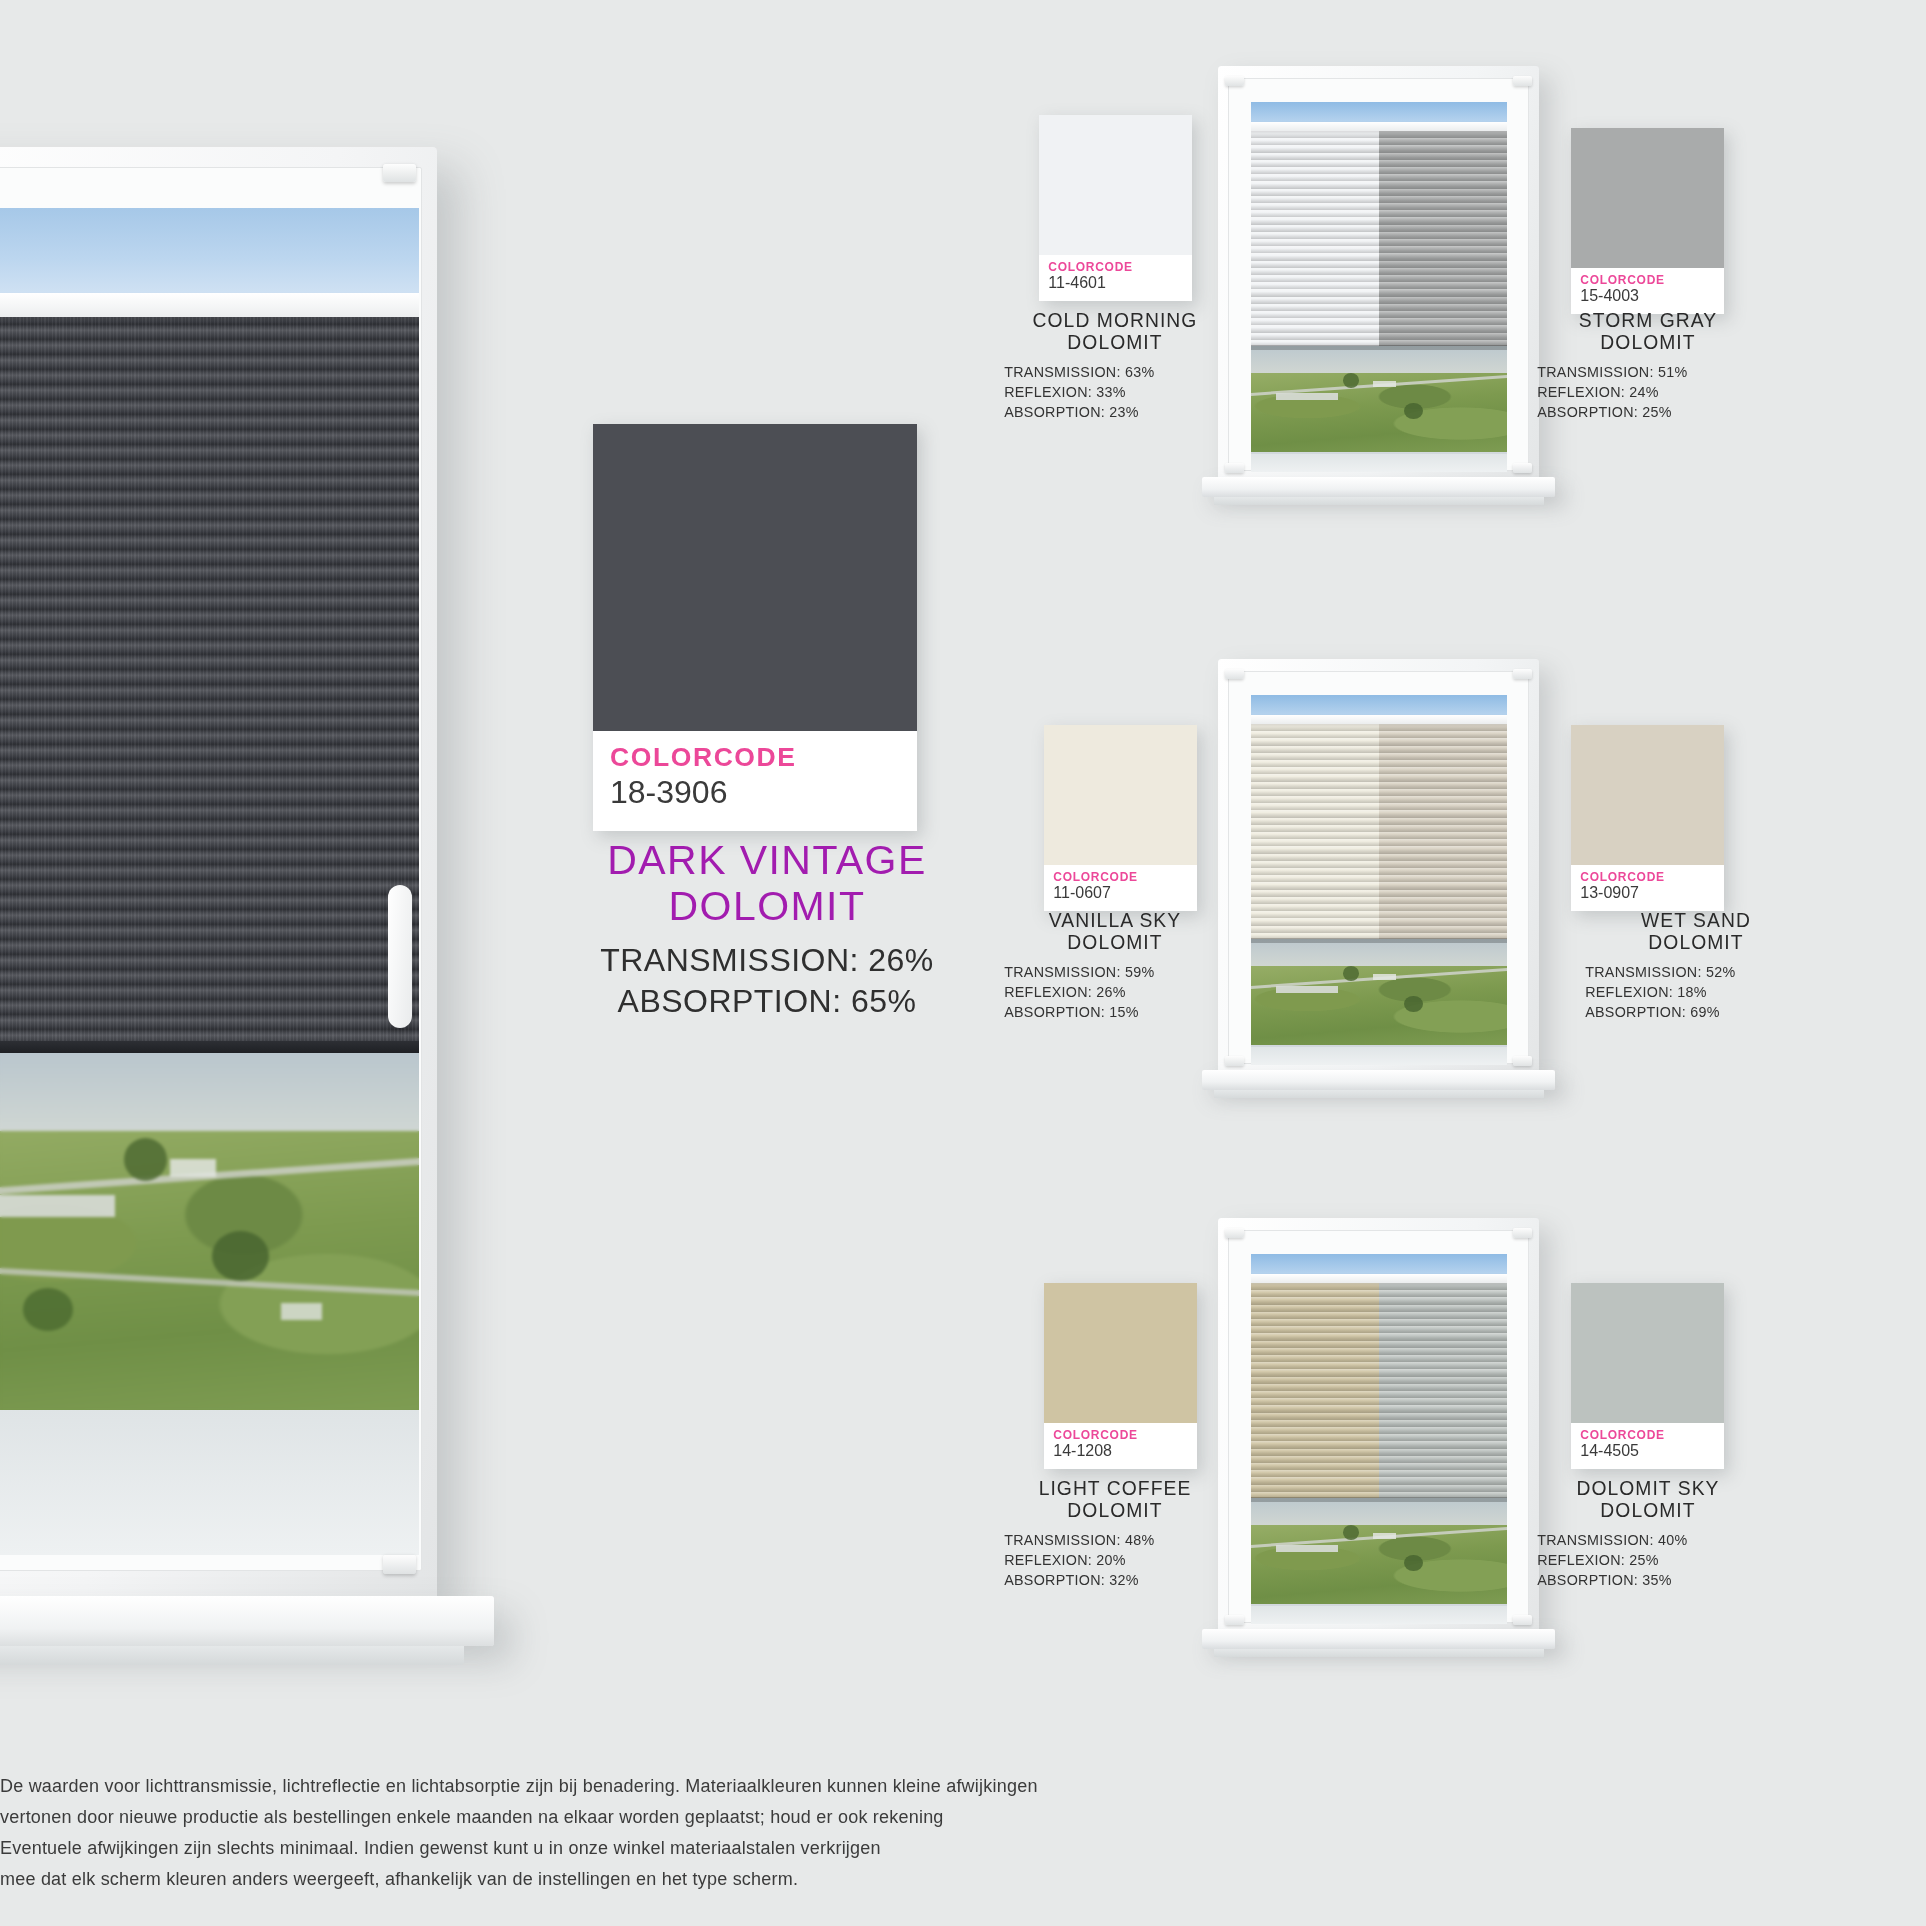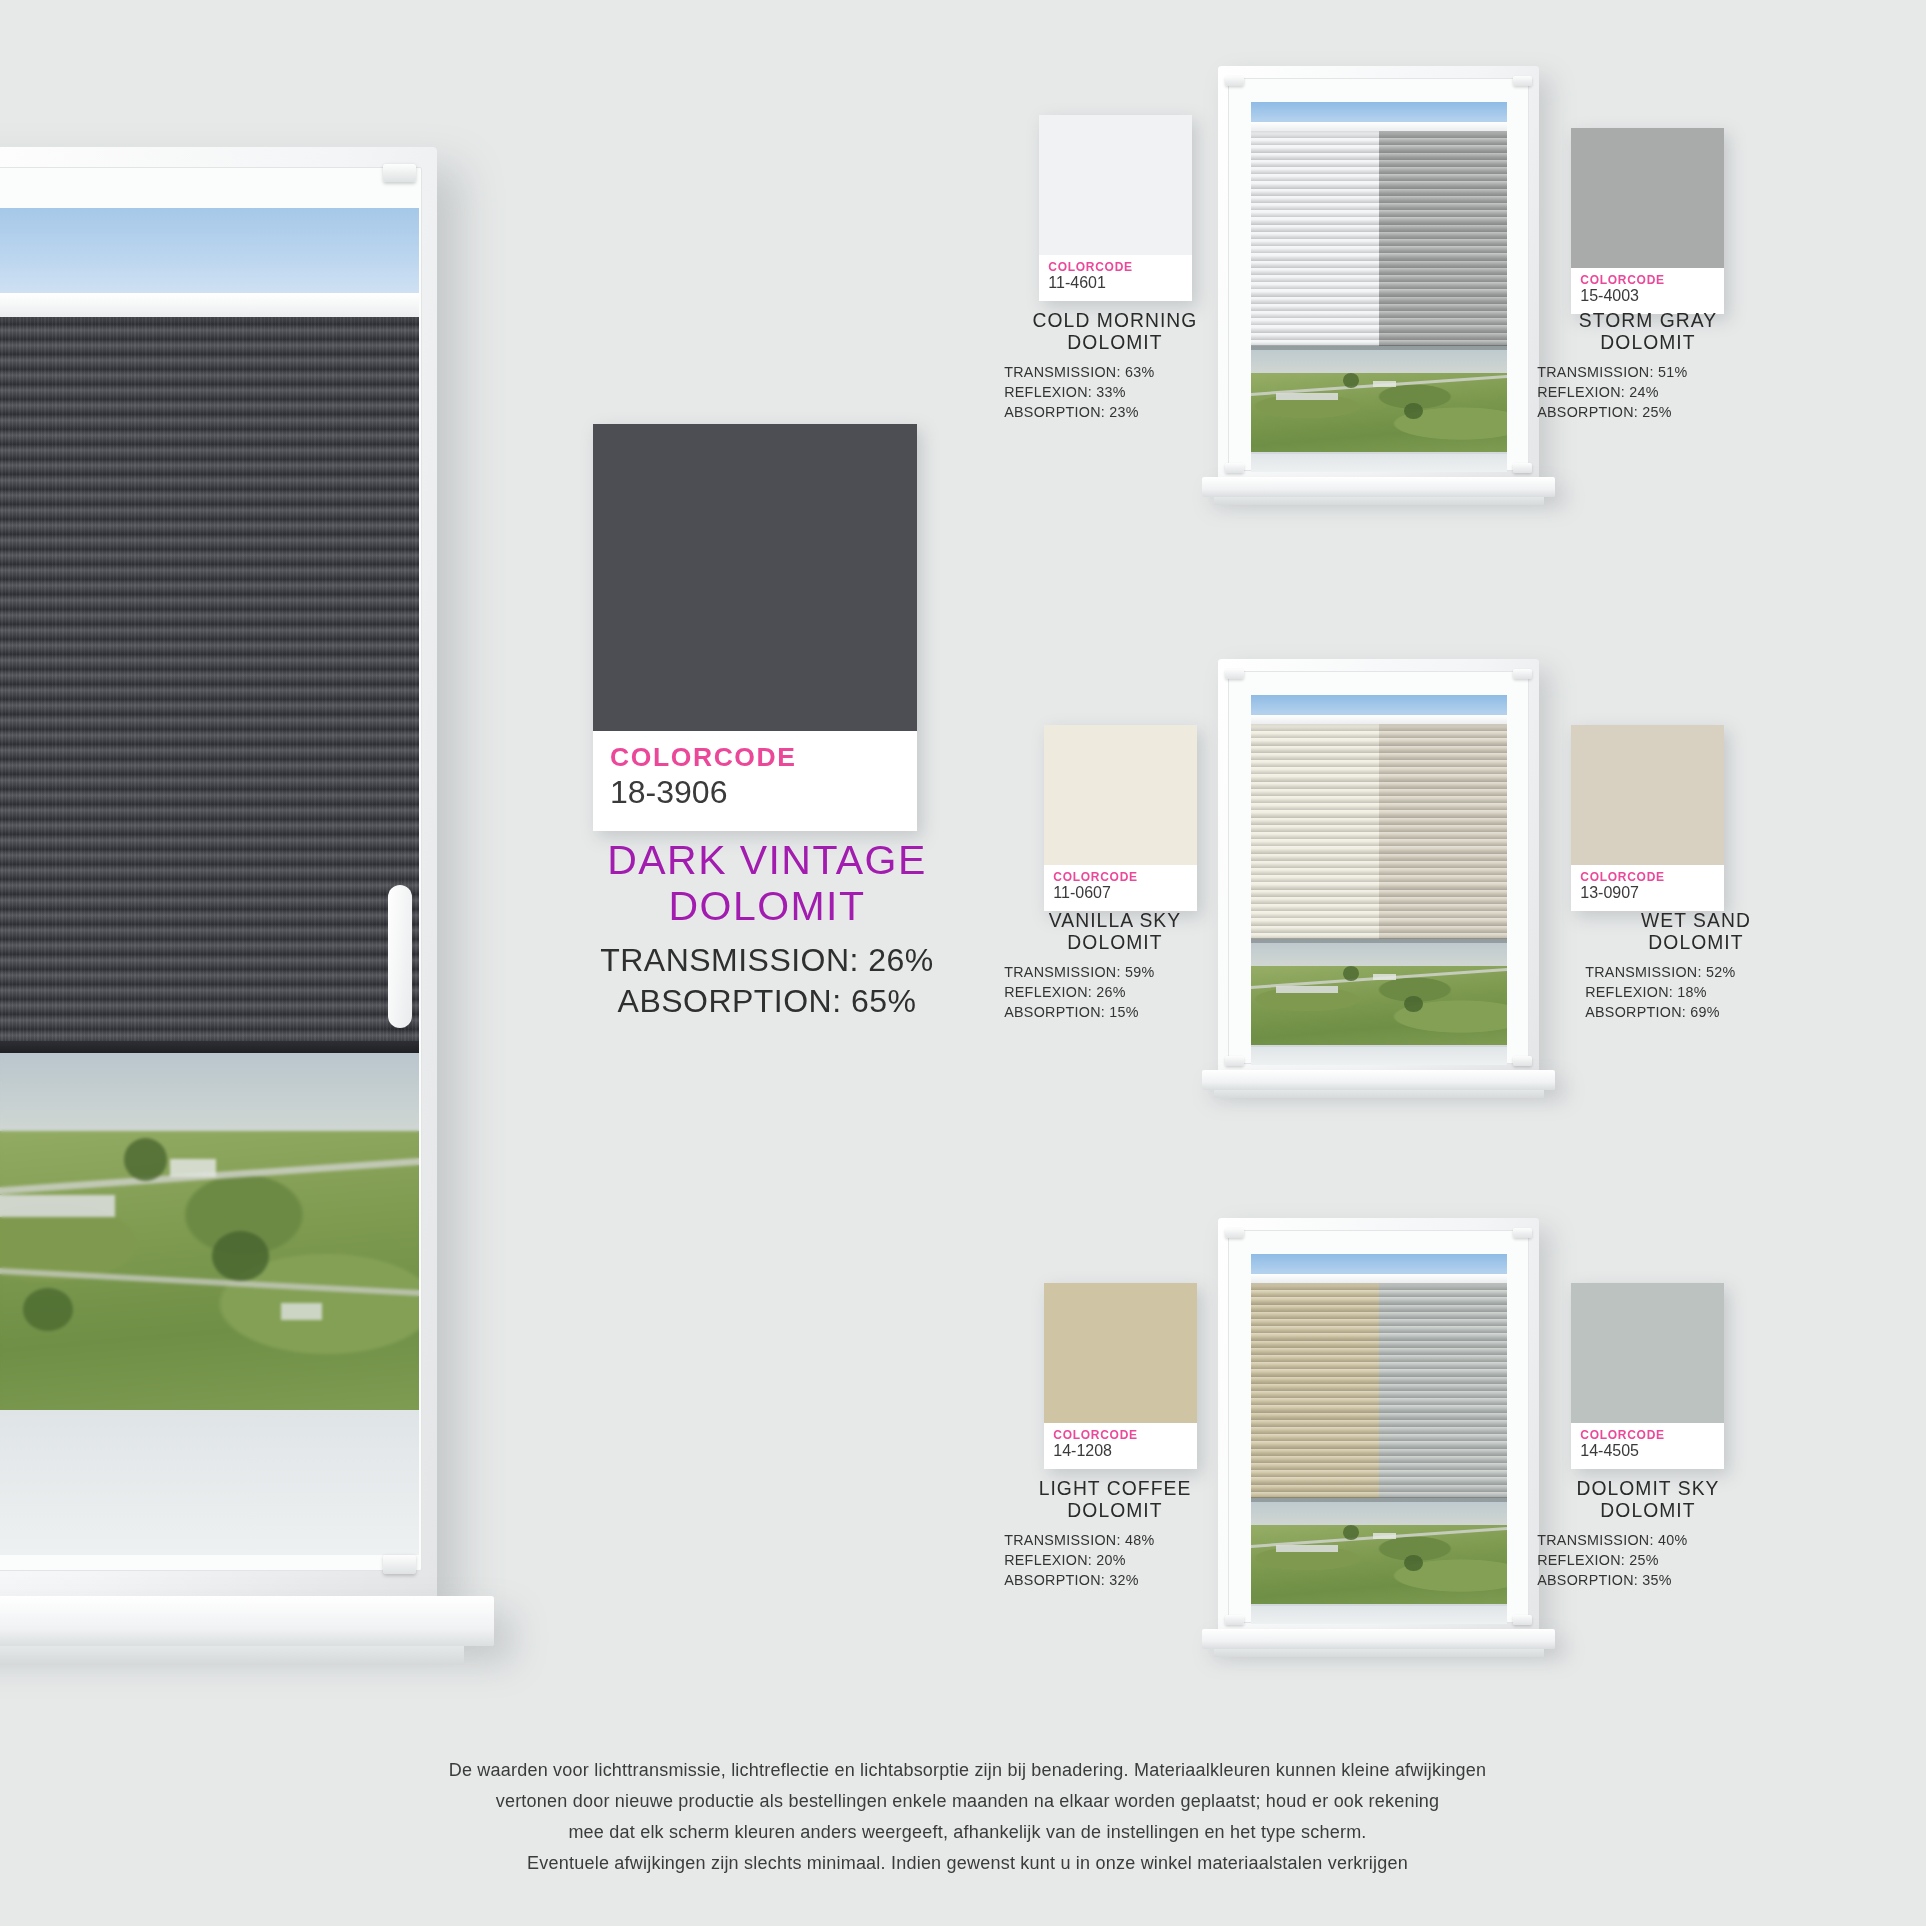--- a/index.html
+++ b/index.html
@@ -232,23 +232,21 @@
   .win-hinge { position:absolute; width:18.6px; height:10px; background:linear-gradient(180deg,#fdfdfd,#e0e3e4);
                border-radius:2.1px; box-shadow:0 1.4px 2.9px rgba(0,0,0,.16); z-index:9; }
   .win-sill { position:absolute; left:-16px; top:411px; width: calc(100% + 32px); height:20px;
               background: linear-gradient(180deg,#ffffff 0%, #f0f2f3 60%, #dadddf 100%);
               border-radius:2.1px; box-shadow:10px 10px 20px rgba(120,125,128,0.25); }
   .win-sill:after { content:""; position:absolute; left:11.5px; top:20px; width:calc(100% - 23px); height:8px;
                     background:linear-gradient(180deg,#e5e8e9,#d6dadb); }
 
   
   .footer {
-    position:absolute; left:0; right:0; bottom: 47px;
-    text-align:center;
-    padding-left:9px;
+    position:absolute; left:0; right:0; bottom: 31px;
   }
   .footer p { font-size: 18px; line-height: 1.72; color: #3b3b3b; letter-spacing:.012em; }
 </style>
 </head>
 <body>
 
 <div class="hero-window">
   <div class="hero-frame-outer">
     <div class="hero-frame-inner">
       <div class="hero-glass">
@@ -501,16 +499,16 @@
   <div class="stats">
     <div>TRANSMISSION: 40%</div>
     <div>REFLEXION: 25%</div>
     <div>ABSORPTION: 35%</div>
   </div>
 </div>
 
 <div class="footer">
   <p>De waarden voor lichttransmissie, lichtreflectie en lichtabsorptie zijn bij benadering. Materiaalkleuren kunnen kleine afwijkingen</p>
   <p>vertonen door nieuwe productie als bestellingen enkele maanden na elkaar worden geplaatst; houd er ook rekening</p>
+  <p>Eventuele afwijkingen zijn slechts minimaal. Indien gewenst kunt u in onze winkel materiaalstalen verkrijgen</p>
   <p>mee dat elk scherm  kleuren anders weergeeft, afhankelijk van de instellingen en het type scherm.</p>
-  <p>Eventuele afwijkingen zijn slechts minimaal. Indien gewenst kunt u in onze winkel materiaalstalen verkrijgen</p>
 </div>
 
 
 </body></html>

